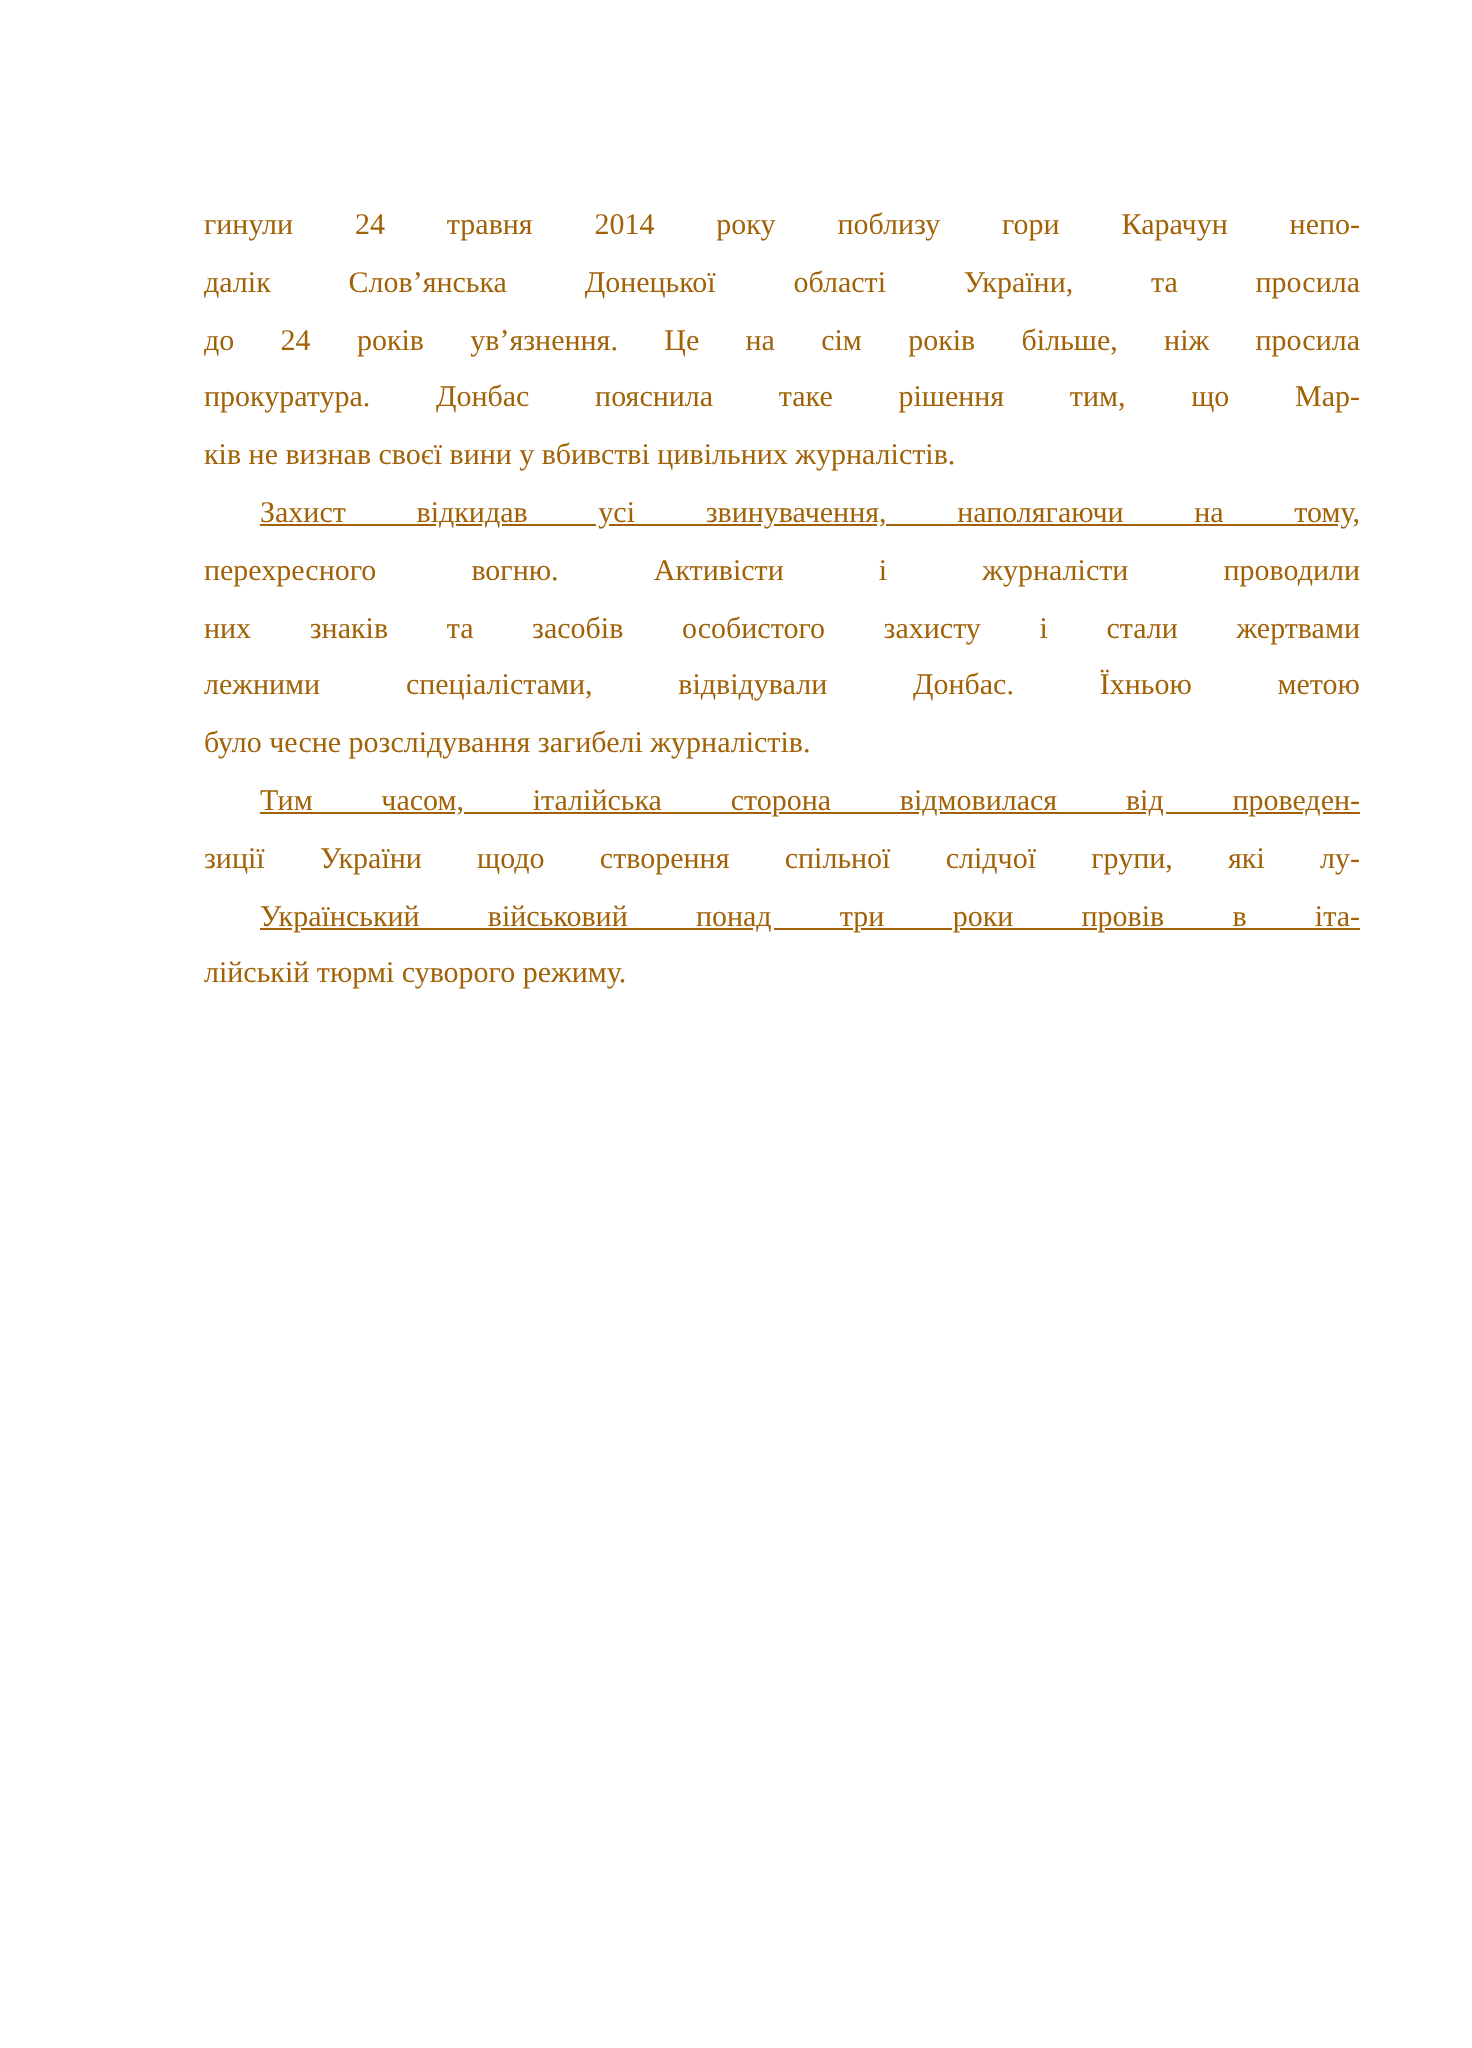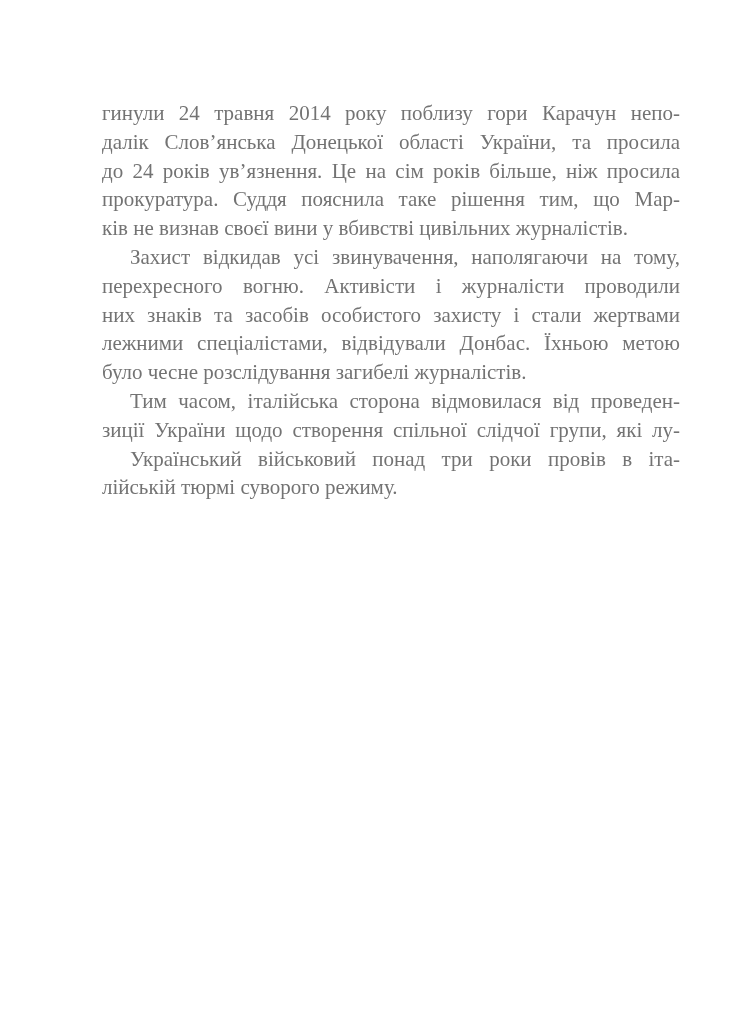--- a/index.html
+++ b/index.html
@@ -11,51 +11,52 @@
       width: 736px;
       height: 1024px;
       position: relative;
       overflow: hidden;
     }
     .page {
       position: absolute;
       left: 102px;
       top: 99px;
       width: 578px;
-      color: #737373;
+      color: #a16207;
       font-family: "Liberation Serif", "DejaVu Serif", serif;
-      font-size: 21px;
+      font-size: 15px;
       line-height: 28.8px;
     }
     .para {
       margin: 0;
     }
     .line {
       display: block;
       white-space: nowrap;
       text-align: justify;
       text-align-last: justify;
       height: 28.8px;
     }
     .line.last {
       text-align-last: left;
     }
     .line.indent {
       padding-left: 28px;
+      text-decoration: underline;
     }
   </style>
 </head>
 <body>
 
 <div class="page">
   <div class="para">
     <span class="line">гинули 24 травня 2014 року поблизу гори Карачун непо-</span>
     <span class="line">далік Слов’янська Донецької області України, та просила</span>
     <span class="line">до 24 років ув’язнення. Це на сім років більше, ніж просила</span>
-    <span class="line">прокуратура. Суддя пояснила таке рішення тим, що Мар-</span>
+    <span class="line">прокуратура. Донбас пояснила таке рішення тим, що Мар-</span>
     <span class="line last">ків не визнав своєї вини у вбивстві цивільних журналістів.</span>
   </div>
   <div class="para">
     <span class="line indent">Захист відкидав усі звинувачення, наполягаючи на тому,</span>
     <span class="line">перехресного вогню. Активісти і журналісти проводили</span>
     <span class="line">них знаків та засобів особистого захисту і стали жертвами</span>
     <span class="line">лежними спеціалістами, відвідували Донбас. Їхньою метою</span>
     <span class="line last">було чесне розслідування загибелі журналістів.</span>
   </div>
   <div class="para">

